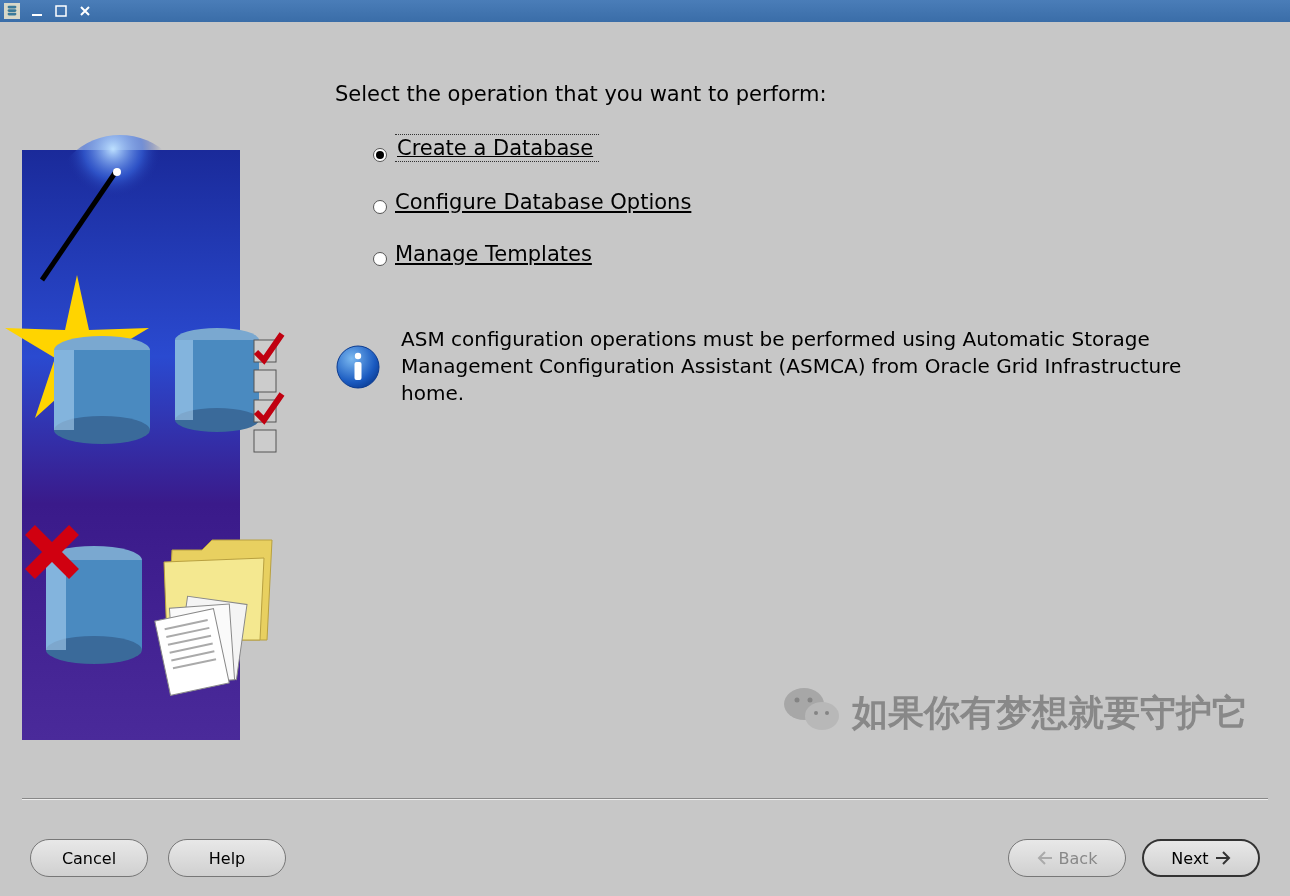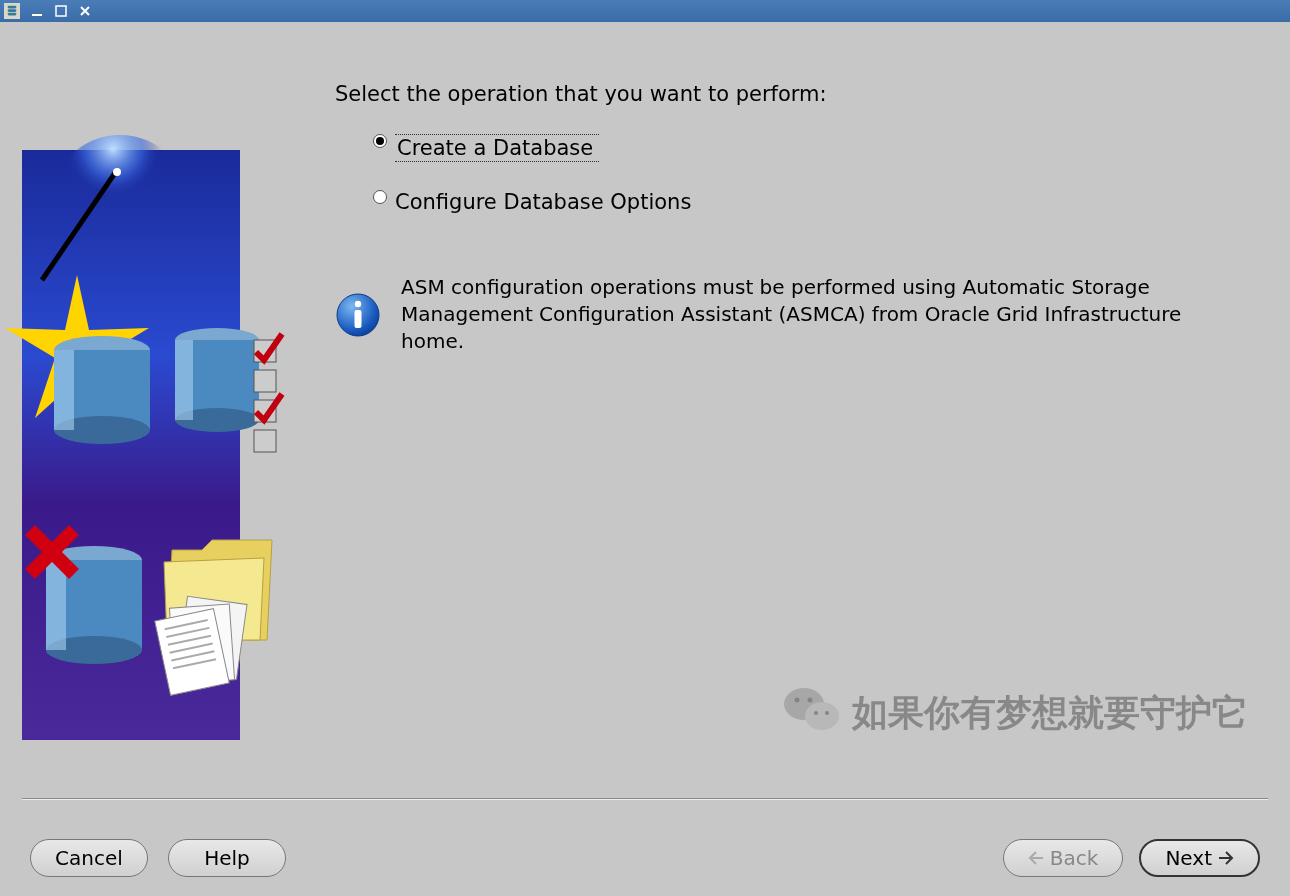--- a/index.html
+++ b/index.html
@@ -64,23 +64,24 @@
     margin-right: 40px;
   }
   .instruction {
     font-size: 21px;
     color: #000;
     margin-bottom: 28px;
   }
   .radio-group { margin-left: 38px; }
   .radio-row {
     display: flex;
-    align-items: flex-start;
+    align-items: flex-end;
     margin-bottom: 28px;
     cursor: pointer;
+    text-decoration: underline;
   }
   .radio-row.selected .radio-label-wrap {
     border-top: 1px dotted #333;
     border-bottom: 1px dotted #333;
     padding: 1px 6px 1px 2px;
   }
   .radio-circle {
     width: 14px; height: 14px;
     border-radius: 50%;
     background: #fff;
@@ -127,21 +128,21 @@
     align-items: center;
     padding: 0 30px 14px 30px;
   }
   .btn {
     height: 38px;
     min-width: 118px;
     padding: 0 24px;
     border-radius: 19px;
     background: linear-gradient(to bottom, #e8e8e8, #d0d0d0);
     border: 1px solid #777;
-    font-size: 20px;
+    font-size: 16px;
     color: #000;
     display: flex;
     align-items: center;
     justify-content: center;
     cursor: pointer;
     gap: 6px;
   }
   .btn.disabled { color: #888; cursor: default; }
   .btn.primary { border: 2px solid #333; }
   .button-bar .left-group { display: flex; gap: 20px; }
@@ -275,20 +276,24 @@
 
       <div class="radio-group">
         <div class="radio-row selected">
           <span class="radio-circle checked"></span>
           <span class="radio-label-wrap"><span class="radio-label">Create a Database</span></span>
         </div>
         <div class="radio-row">
           <span class="radio-circle"></span>
           <span class="radio-label">Configure Database Options</span>
         </div>
+        <div class="radio-row">
+          <span class="radio-circle"></span>
+          <span class="radio-label">Manage Templates</span>
+        </div>
       </div>
 
       <div class="info-row">
         <span class="info-icon">
           <svg viewBox="0 0 46 46" width="46" height="46">
             <radialGradient id="ig" cx="0.35" cy="0.3" r="0.8">
               <stop offset="0%" stop-color="#7ab8f0"></stop>
               <stop offset="70%" stop-color="#1a5ac0"></stop>
               <stop offset="100%" stop-color="#0a3a90"></stop>
             </radialGradient>

